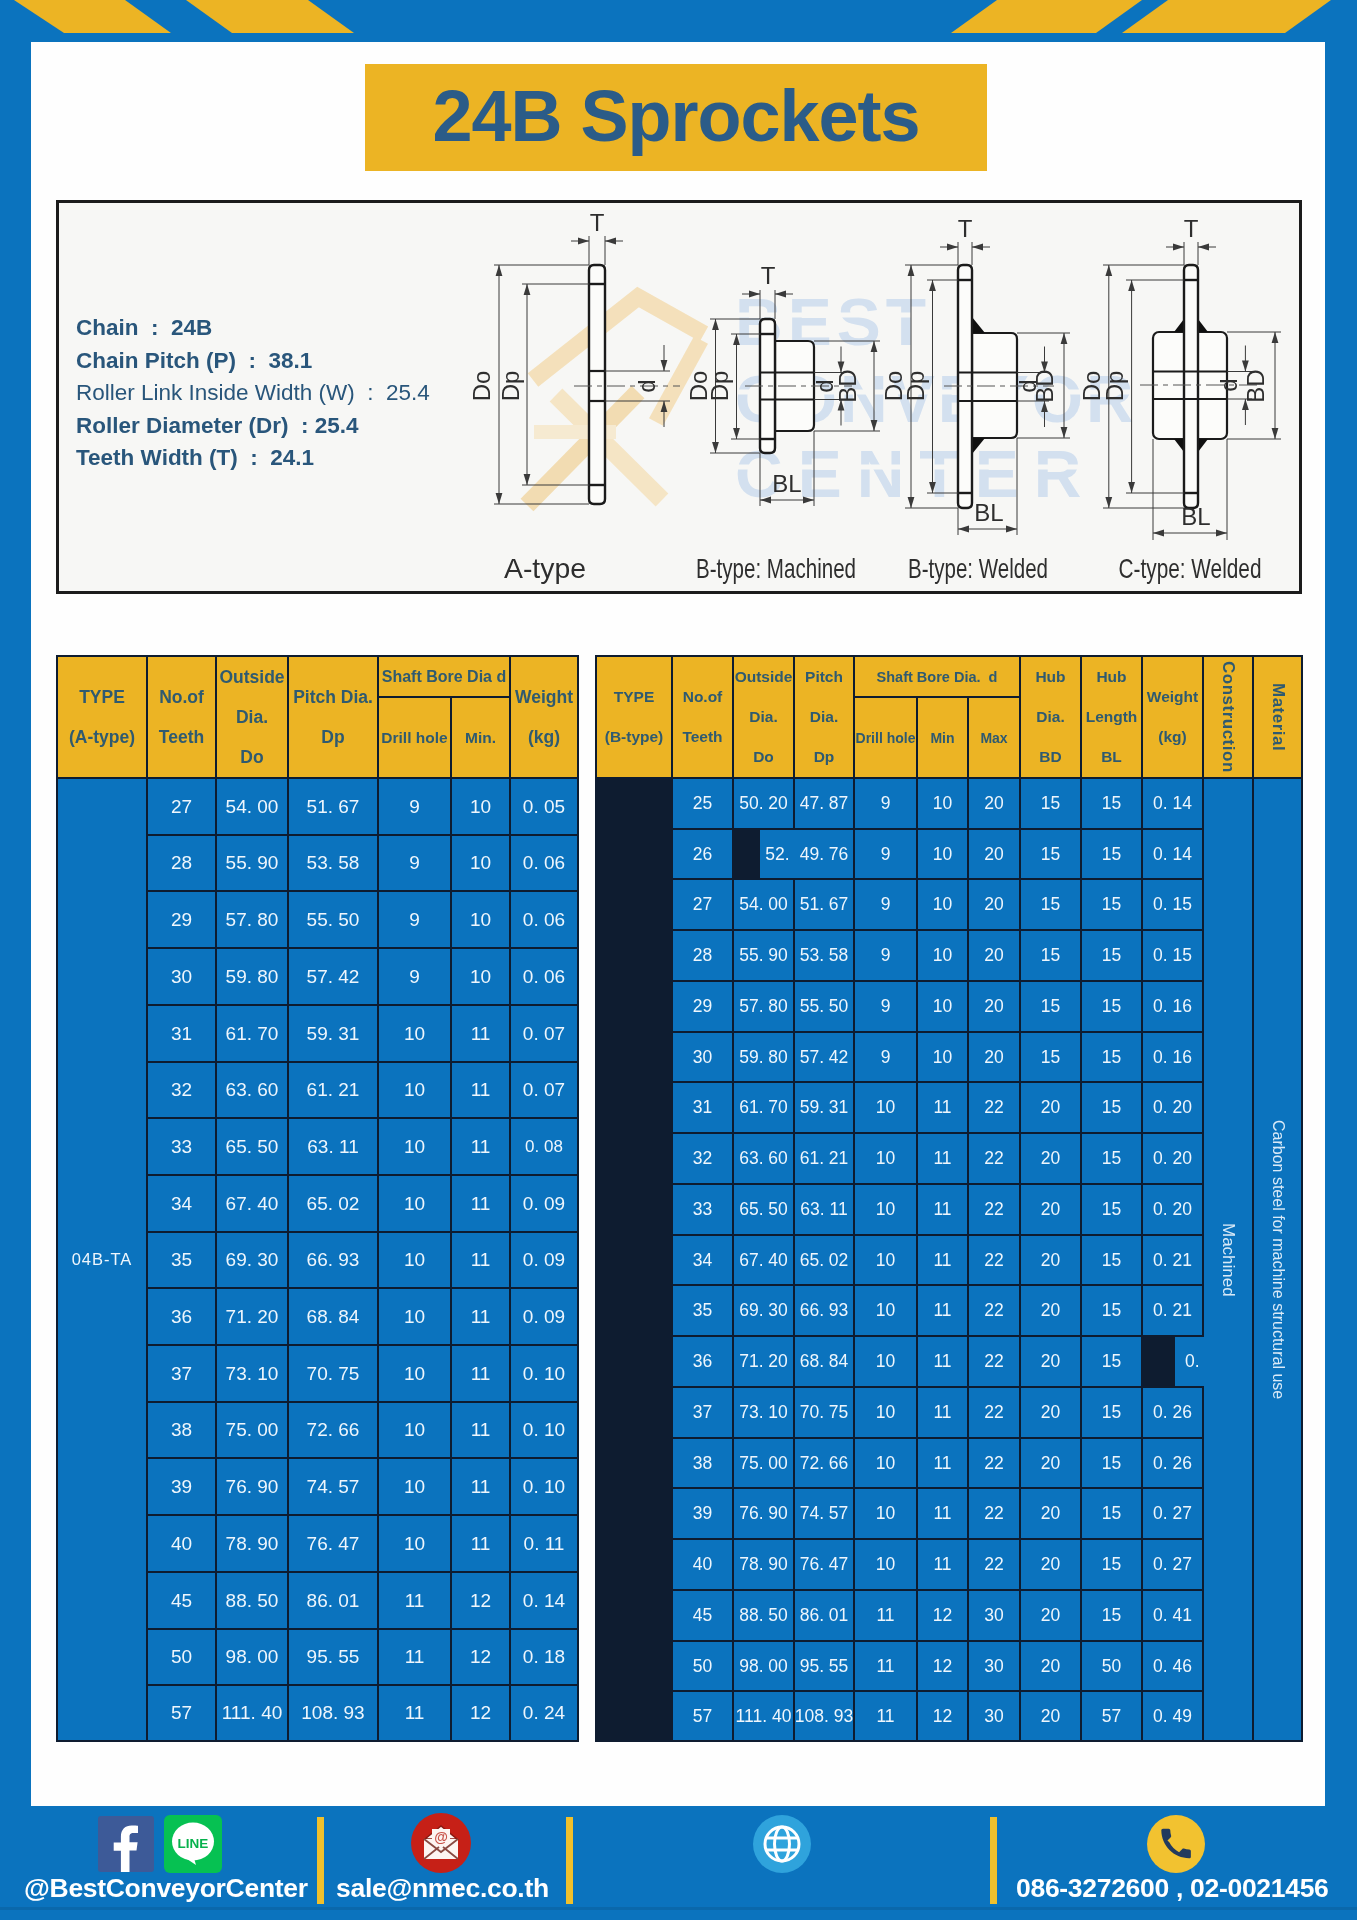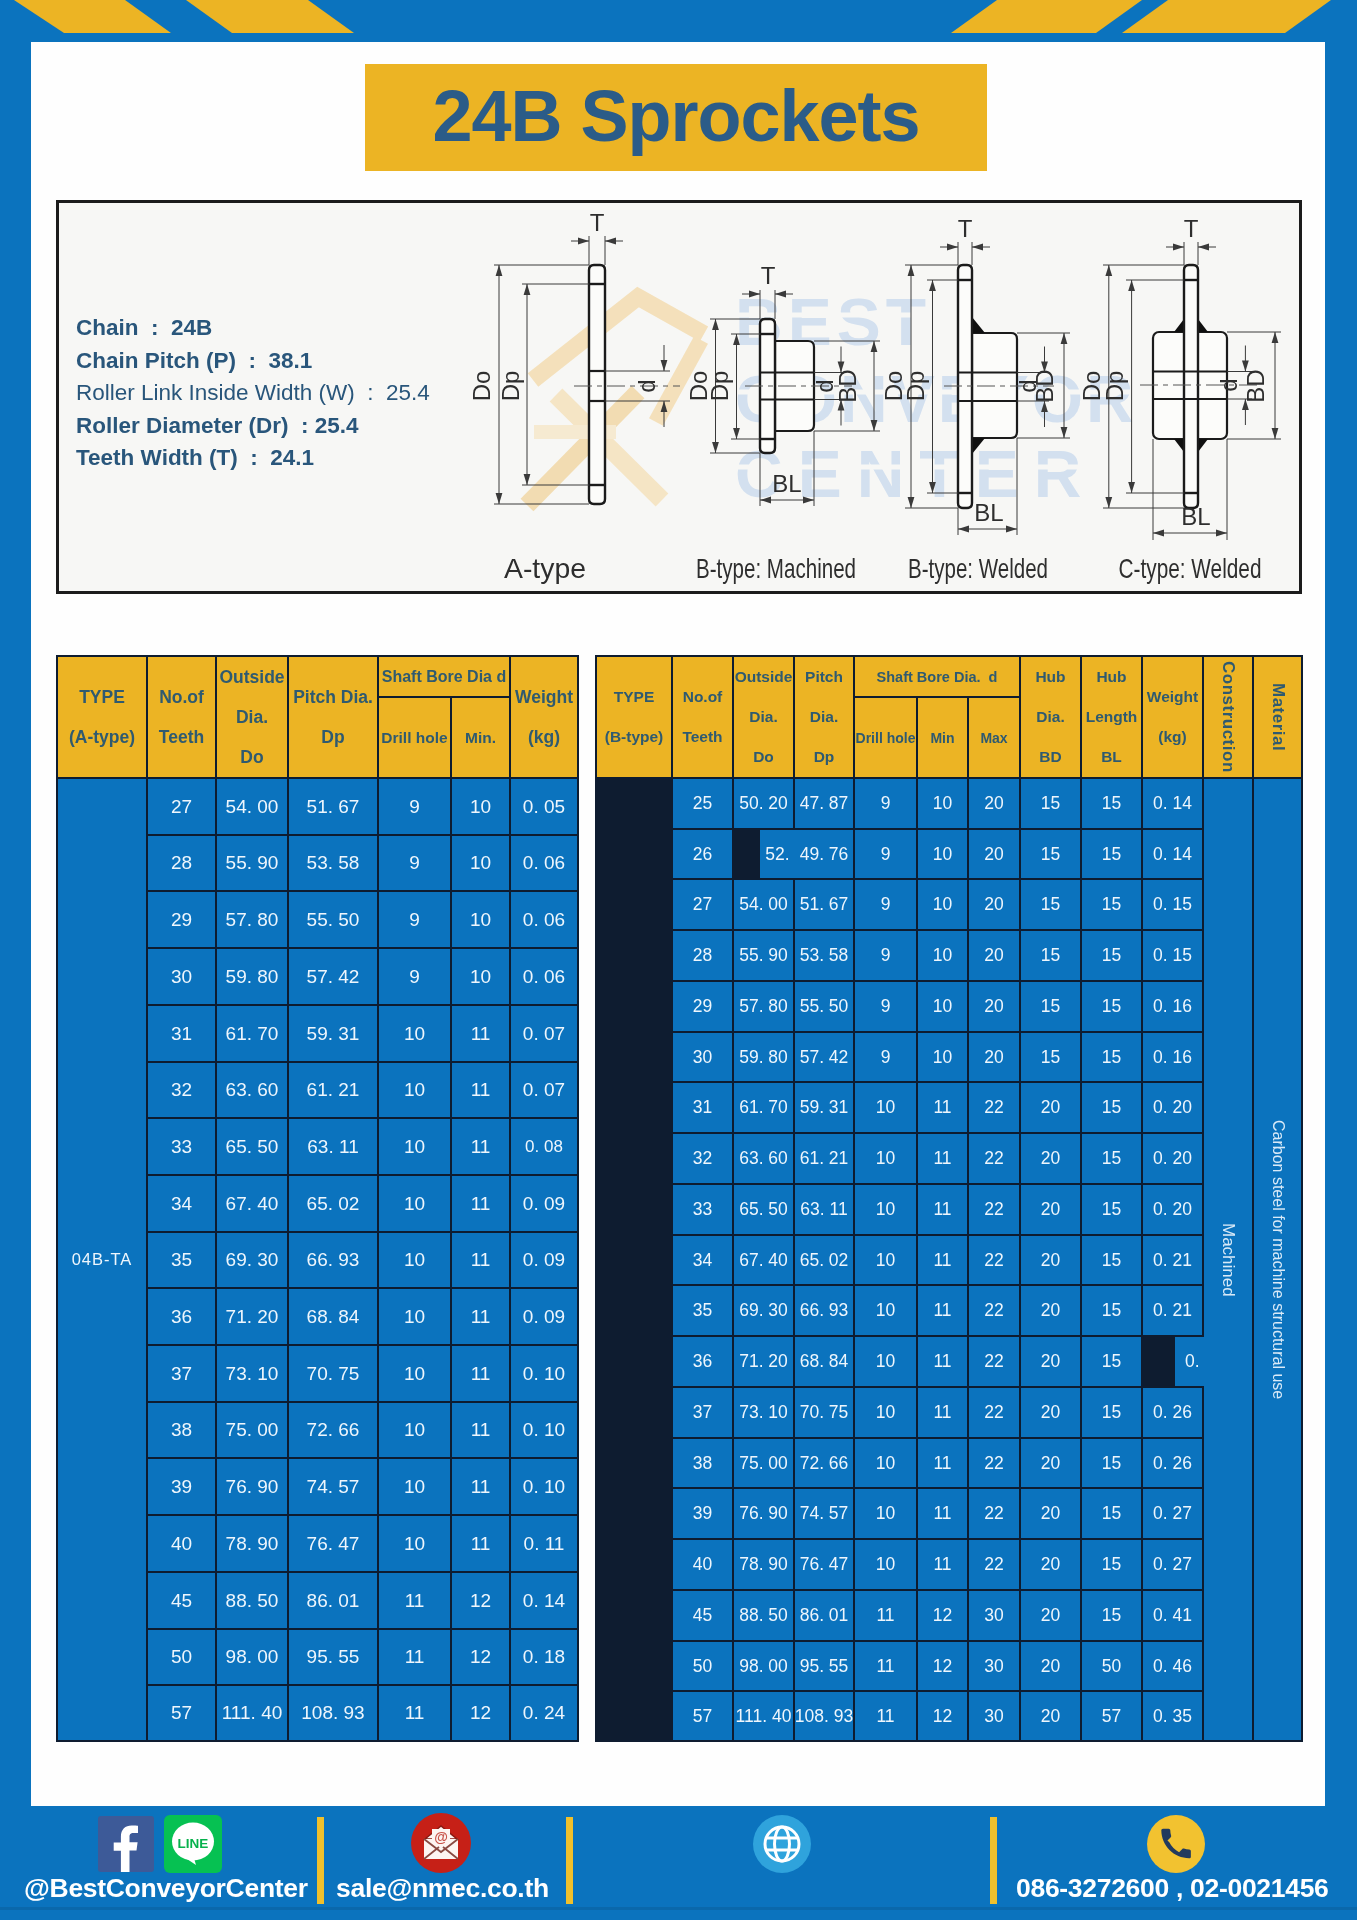--- a/index.html
+++ b/index.html
@@ -504,21 +504,21 @@
 <div class="c" style="left:1082px;top:1642px;width:59px;height:48px;background:#0b73be;color:#eef6fd;font-size:17.5px;white-space:nowrap;">50</div>
 <div class="c" style="left:1143px;top:1642px;width:59px;height:48px;background:#0b73be;color:#eef6fd;font-size:17.5px;white-space:nowrap;">0. 46</div>
 <div class="c" style="left:673px;top:1692px;width:59px;height:48px;background:#0b73be;color:#eef6fd;font-size:17.5px;white-space:nowrap;">57</div>
 <div class="c" style="left:734px;top:1692px;width:59px;height:48px;background:#0b73be;color:#eef6fd;font-size:17.5px;white-space:nowrap;">111. 40</div>
 <div class="c" style="left:795px;top:1692px;width:58px;height:48px;background:#0b73be;color:#eef6fd;font-size:17.5px;white-space:nowrap;">108. 93</div>
 <div class="c" style="left:855px;top:1692px;width:61px;height:48px;background:#0b73be;color:#eef6fd;font-size:17.5px;white-space:nowrap;">11</div>
 <div class="c" style="left:918px;top:1692px;width:49px;height:48px;background:#0b73be;color:#eef6fd;font-size:17.5px;white-space:nowrap;">12</div>
 <div class="c" style="left:969px;top:1692px;width:50px;height:48px;background:#0b73be;color:#eef6fd;font-size:17.5px;white-space:nowrap;">30</div>
 <div class="c" style="left:1021px;top:1692px;width:59px;height:48px;background:#0b73be;color:#eef6fd;font-size:17.5px;white-space:nowrap;">20</div>
 <div class="c" style="left:1082px;top:1692px;width:59px;height:48px;background:#0b73be;color:#eef6fd;font-size:17.5px;white-space:nowrap;">57</div>
-<div class="c" style="left:1143px;top:1692px;width:59px;height:48px;background:#0b73be;color:#eef6fd;font-size:17.5px;white-space:nowrap;">0. 35</div>
+<div class="c" style="left:1143px;top:1692px;width:59px;height:48px;background:#0b73be;color:#eef6fd;font-size:17.5px;white-space:nowrap;">0. 49</div>
 <div class="c" style="left:1204px;top:779px;width:48px;height:961px;background:#0b73be;color:#d9eaf8;font-size:17px;writing-mode:vertical-rl;">Machined</div>
 <div class="c" style="left:1254px;top:779px;width:47px;height:961px;background:#0b73be;color:#d9eaf8;font-size:16px;writing-mode:vertical-rl;white-space:nowrap;">Carbon steel for machine structural use</div>
 <div class="c" style="left:1204px;top:657px;width:48px;height:120px;background:#ecb424;font-weight:bold;color:#2f5a70;font-size:17px;writing-mode:vertical-rl;letter-spacing:0.5px;">Construction</div>
 <div class="c" style="left:1254px;top:657px;width:47px;height:120px;background:#ecb424;font-weight:bold;color:#2f5a70;font-size:17px;writing-mode:vertical-rl;letter-spacing:0.5px;">Material</div>
 <svg style="position:absolute;left:98px;top:1816px" width="56" height="56" viewBox="0 0 56 56">
 <rect width="56" height="56" rx="3" fill="#3d5a98"></rect>
 <path d="M31.5 56 V34.5 h7 l1.1-8.2 h-8.1 v-5.2 c0-2.4 0.7-4 4.1-4 h4.4 V9.8 c-0.8-0.1-3.4-0.3-6.4-0.3 c-6.3 0-10.7 3.9-10.7 11 v6 h-7.2 v8.2 h7.2 V56 z" fill="#fff"></path>
 </svg>
 <svg style="position:absolute;left:164px;top:1815px" width="58" height="58" viewBox="0 0 58 58">
 <rect width="58" height="58" rx="6" fill="#06c152"></rect>

